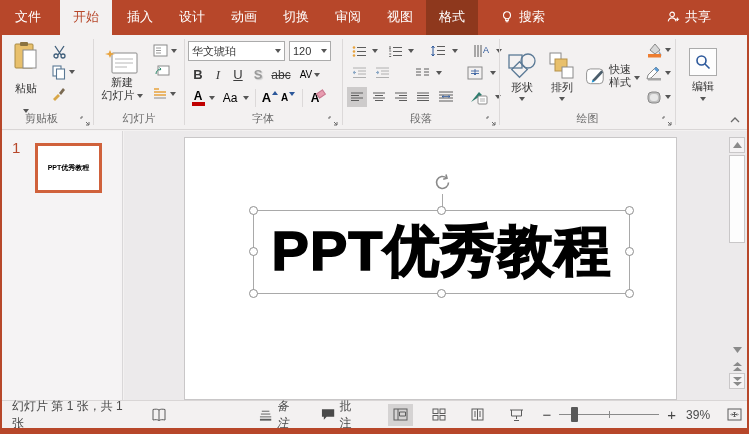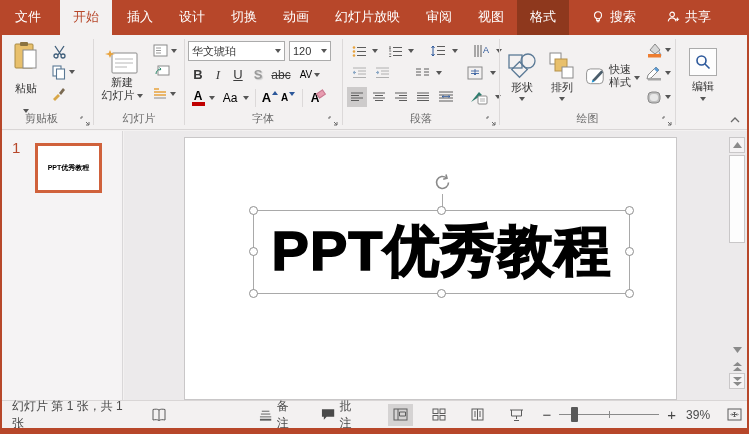--- a/index.html
+++ b/index.html
@@ -84,23 +84,22 @@
 </head>
 <body>
 
 <div id="app">
 
   <header id="titlebar">
     <span class="tab">文件</span>
     <span class="tab active">开始</span>
     <span class="tab">插入</span>
     <span class="tab">设计</span>
+    <span class="tab">动画</span>
     <span class="tab">切换</span>
-    <span class="tab">动画</span>
-    <span class="tab">幻灯片放映</span>
     <span class="tab">审阅</span>
     <span class="tab">视图</span>
     <span class="tab dark">格式</span>
     <span class="tb-tool" id="share-tool">
       <svg class="tbicon" viewBox="0 0 16 16" fill="none" stroke="#fff" stroke-width="1.2">
         <circle cx="7" cy="5" r="2.6"></circle>
           <path d="M2.5 13c.6-2.8 2.3-4 4.5-4s3.9 1.2 4.5 4M11 10.5h4M13 8.5v4"></path>
       </svg>
       <span>共享</span>
     </span>
@@ -479,21 +478,21 @@
 
   <footer id="statusbar">
     <span class="sb-item" style="margin-left:6px;">
       <span>幻灯片 第 1 张，共 1 张</span>
     </span>
     <span class="sb-item" style="margin-left:12px;">
       <svg width="16" height="14" viewBox="0 0 16 14" fill="none" stroke="#5c5c5c" stroke-width="1">
         <path d="M8 2C6.5 1 4.5 1 2 1.5V12c2.5-.5 4.5-.5 6 .5 1.5-1 3.5-1 6-.5V1.5C11.5 1 9.5 1 8 2zM8 2v10.5"></path>
       </svg>
     </span>
-    <span class="sb-item" style="margin-left:84px;">
+    <span class="sb-item" style="margin-left:84px;font-style:italic;">
       <svg width="14" height="12" viewBox="0 0 14 12" stroke="#5c5c5c">
         <path d="M3 2h8M2 5h10M1 8h12" fill="none"></path>
           <path d="M1 11h12" stroke-width="2"></path>
       </svg>
       <span>备注</span>
     </span>
     <span class="sb-item" style="margin-left:14px;">
       <svg width="15" height="13" viewBox="0 0 15 13">
         <path d="M1 1h13v8H6l-3 3V9H1z" fill="#4a4a4a"></path>
       </svg>

